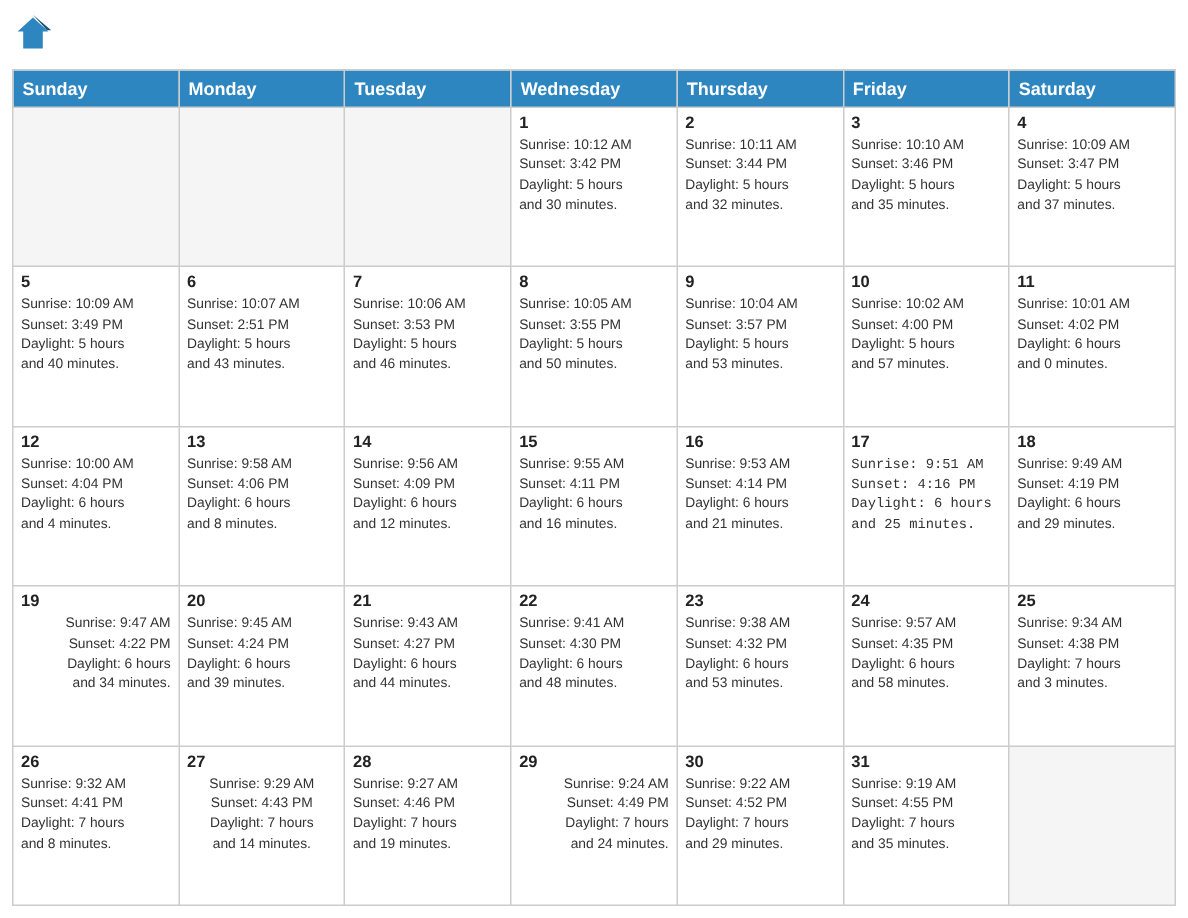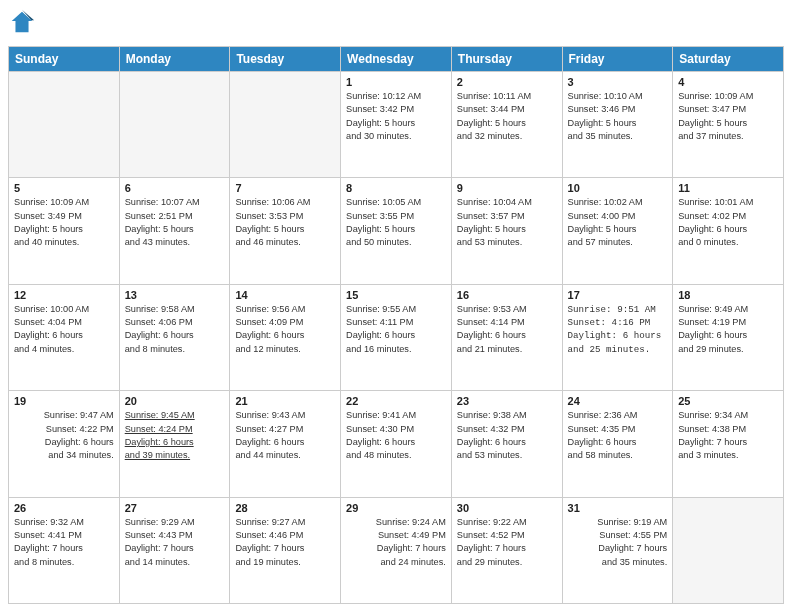--- a/index.html
+++ b/index.html
@@ -268,21 +268,21 @@
         <tr>
           <td>
             <div class="day-number">19</div>
             <div class="day-info" style="white-space: pre-line; text-align: right;">Sunrise: 9:47 AM
 Sunset: 4:22 PM
 Daylight: 6 hours
 and 34 minutes.</div>
           </td>
           <td>
             <div class="day-number">20</div>
-            <div class="day-info" style="white-space: pre-line; text-decoration: underline;">Sunrise: 9:45 AM
+            <div class="day-info" style="white-space: pre-line;">Sunrise: 9:45 AM
 Sunset: 4:24 PM
 Daylight: 6 hours
 and 39 minutes.</div>
           </td>
           <td>
             <div class="day-number">21</div>
             <div class="day-info" style="white-space: pre-line;">Sunrise: 9:43 AM
 Sunset: 4:27 PM
 Daylight: 6 hours
 and 44 minutes.</div>
@@ -296,21 +296,21 @@
           </td>
           <td>
             <div class="day-number">23</div>
             <div class="day-info" style="white-space: pre-line;">Sunrise: 9:38 AM
 Sunset: 4:32 PM
 Daylight: 6 hours
 and 53 minutes.</div>
           </td>
           <td>
             <div class="day-number">24</div>
-            <div class="day-info" style="white-space: pre-line;">Sunrise: 2:36 AM
+            <div class="day-info" style="white-space: pre-line;">Sunrise: 9:57 AM
 Sunset: 4:35 PM
 Daylight: 6 hours
 and 58 minutes.</div>
           </td>
           <td>
             <div class="day-number">25</div>
             <div class="day-info" style="white-space: pre-line;">Sunrise: 9:34 AM
 Sunset: 4:38 PM
 Daylight: 7 hours
 and 3 minutes.</div>
@@ -319,21 +319,21 @@
         <tr>
           <td>
             <div class="day-number">26</div>
             <div class="day-info" style="white-space: pre-line;">Sunrise: 9:32 AM
 Sunset: 4:41 PM
 Daylight: 7 hours
 and 8 minutes.</div>
           </td>
           <td>
             <div class="day-number">27</div>
-            <div class="day-info" style="white-space: pre-line;">Sunrise: 9:29 AM
+            <div class="day-info" style="white-space: pre-line; text-align: center;">Sunrise: 9:29 AM
 Sunset: 4:43 PM
 Daylight: 7 hours
 and 14 minutes.</div>
           </td>
           <td>
             <div class="day-number">28</div>
             <div class="day-info" style="white-space: pre-line;">Sunrise: 9:27 AM
 Sunset: 4:46 PM
 Daylight: 7 hours
 and 19 minutes.</div>
@@ -347,21 +347,21 @@
           </td>
           <td>
             <div class="day-number">30</div>
             <div class="day-info" style="white-space: pre-line;">Sunrise: 9:22 AM
 Sunset: 4:52 PM
 Daylight: 7 hours
 and 29 minutes.</div>
           </td>
           <td>
             <div class="day-number">31</div>
-            <div class="day-info" style="white-space: pre-line; text-align: right;">Sunrise: 9:19 AM
+            <div class="day-info" style="white-space: pre-line;">Sunrise: 9:19 AM
 Sunset: 4:55 PM
 Daylight: 7 hours
 and 35 minutes.</div>
           </td>
           <td class="empty"></td>
         </tr>
       </tbody>
   </table>
 </div>
 

